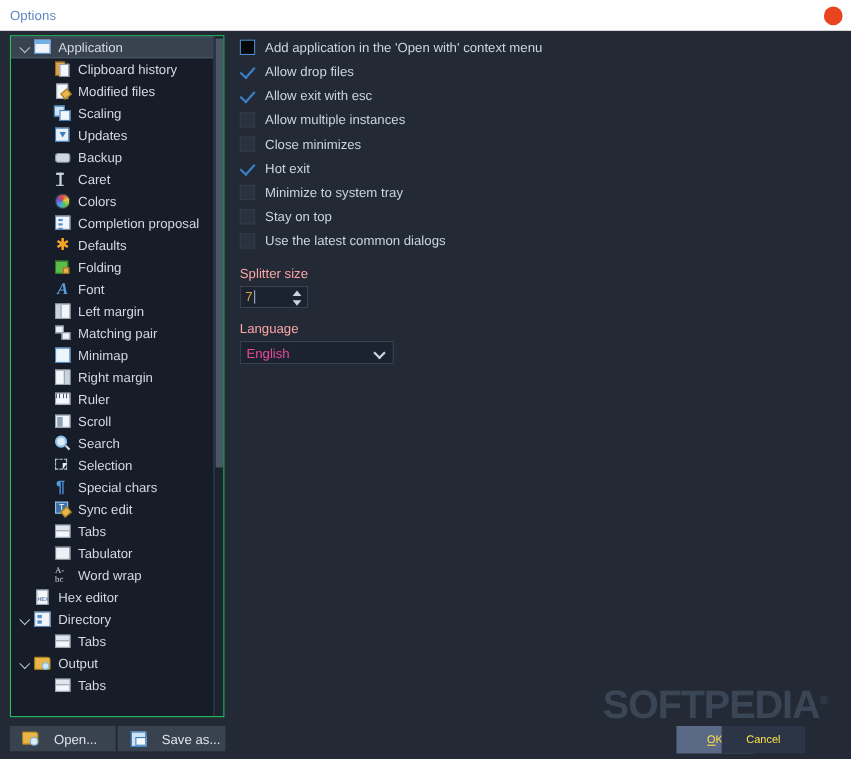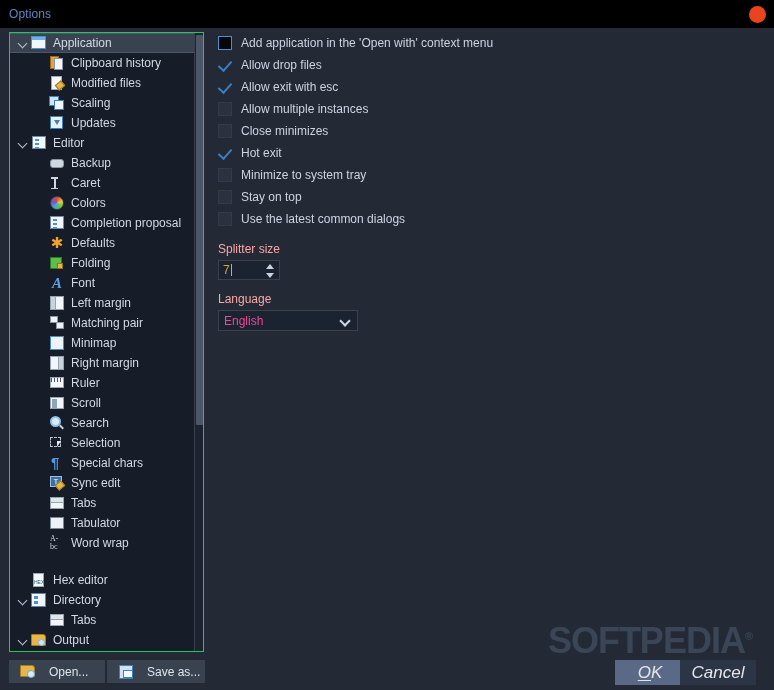--- a/index.html
+++ b/index.html
@@ -5,21 +5,21 @@
   * { box-sizing: border-box; margin: 0; padding: 0; }
   html, body {
     width: 774px; height: 690px;
     background: #232a36;
     font-family: "Liberation Sans", sans-serif;
     overflow: hidden;
   }
   #app { position: relative; width: 774px; height: 690px; background: #232a36; }
 
   
-  .titlebar { position: absolute; left: 0; top: 0; width: 774px; height: 28px; background: #000000; }
+  .titlebar { position: absolute; left: 0; top: 0; width: 774px; height: 28px; background: #ffffff; }
   .title-text {
     position: absolute; left: 9px; top: 7px;
     font-size: 12px; color: #5e86c4; letter-spacing: .1px;
   }
   .close-btn {
     position: absolute; right: 8px; top: 6px; width: 17px; height: 17px;
     border-radius: 50%; background: #e8441e; cursor: pointer;
   }
 
   
@@ -160,21 +160,21 @@
   .btn-flat .bi { width: 18px; height: 16px; position: relative; margin-left: 10px; flex:0 0 18px;}
   .btn-flat .bl { font-size: 12px; color: #dde3ec; padding-left: 12px; }
   .open-fold { left:1px; top:1px; width:15px; height:12px; background:#e8b54a; border:1px solid #a87d1c; border-radius:1px 3px 1px 1px; }
   .open-fold2 { left:8px; top:6px; width:8px; height:8px; border-radius:50%; border:1.5px solid #6fa8d8; background:#dbeaf7; }
   .save-ic { left:2px; top:1px; width:14px; height:14px; background:#cfe3f5; border:1.5px solid #3e7fbd; }
   .save-ic::after{content:"";position:absolute;left:3px;bottom:0;width:8px;height:6px;background:#f4f9fd;border:1px solid #3e7fbd;}
 
   .btn-dlg {
     position: absolute; top: 4px; height: 25px;
     display: flex; align-items: center; justify-content: center; cursor: pointer;
-    font-size: 17px; color: #e5e5e5; font-style: italic;
+    font-size: 10px; color: #fde047;
   }
   .btn-ok { background: #5a6a86; }
   .btn-cancel { background: #2c3546; }
   .btn-ok u { text-underline-offset: 2px; }
 
   
   .watermark {
     position: absolute; right: 22px; bottom: 28px;
     font-size: 36px; font-weight: bold; letter-spacing: -1px;
     color: #49566b; opacity: .62; pointer-events: none;
@@ -226,27 +226,20 @@
           <span class="tree-label">Scaling</span>
         </div>
         <div class="tree-row" style="padding-left: 24px;">
           <span class="arrow"></span>
           <span class="ticon">
             <span class="ic upd-ic"></span>
             <span class="ic upd-ic2"></span>
           </span>
           <span class="tree-label">Updates</span>
         </div>
-        <div class="tree-row" style="padding-left: 6px;">
-          <span class="arrow open"></span>
-          <span class="ticon">
-            <span class="ic comp-ic"></span>
-          </span>
-          <span class="tree-label">Editor</span>
-        </div>
         <div class="tree-row" style="padding-left: 24px;">
           <span class="arrow"></span>
           <span class="ticon">
             <span class="ic backup-ic"></span>
           </span>
           <span class="tree-label">Backup</span>
         </div>
         <div class="tree-row" style="padding-left: 24px;">
           <span class="arrow"></span>
           <span class="ticon">
@@ -378,21 +371,21 @@
           </span>
           <span class="tree-label">Tabulator</span>
         </div>
         <div class="tree-row" style="padding-left: 24px;">
           <span class="arrow"></span>
           <span class="ticon">
             <span class="ic wrap-ic">A‑<br>bc</span>
           </span>
           <span class="tree-label">Word wrap</span>
         </div>
-        <div class="tree-row" style="padding-left: 6px; margin-top: 17px;">
+        <div class="tree-row" style="padding-left: 6px;">
           <span class="arrow"></span>
           <span class="ticon">
             <span class="ic hex-ic"></span>
           </span>
           <span class="tree-label">Hex editor</span>
         </div>
         <div class="tree-row" style="padding-left: 6px;">
           <span class="arrow open"></span>
           <span class="ticon">
             <span class="ic dir-ic"></span>
@@ -496,18 +489,18 @@
     <div class="btn-flat" style="left:107px; width:98px;">
       <span class="bi">
         <span class="ic save-ic"></span>
       </span>
       <span class="bl">Save as...</span>
     </div>
 
     <div class="btn-dlg btn-ok" style="left:615px; width:70px;">
       <span id="ok-label"><u>O</u>K</span>
     </div>
-    <div class="btn-dlg btn-cancel" style="left:680px; width:76px;">
+    <div class="btn-dlg btn-cancel" style="left:656px; width:76px;">
       <span>Cancel</span>
     </div>
   </div>
 
 </div>
 
 </body></html>

